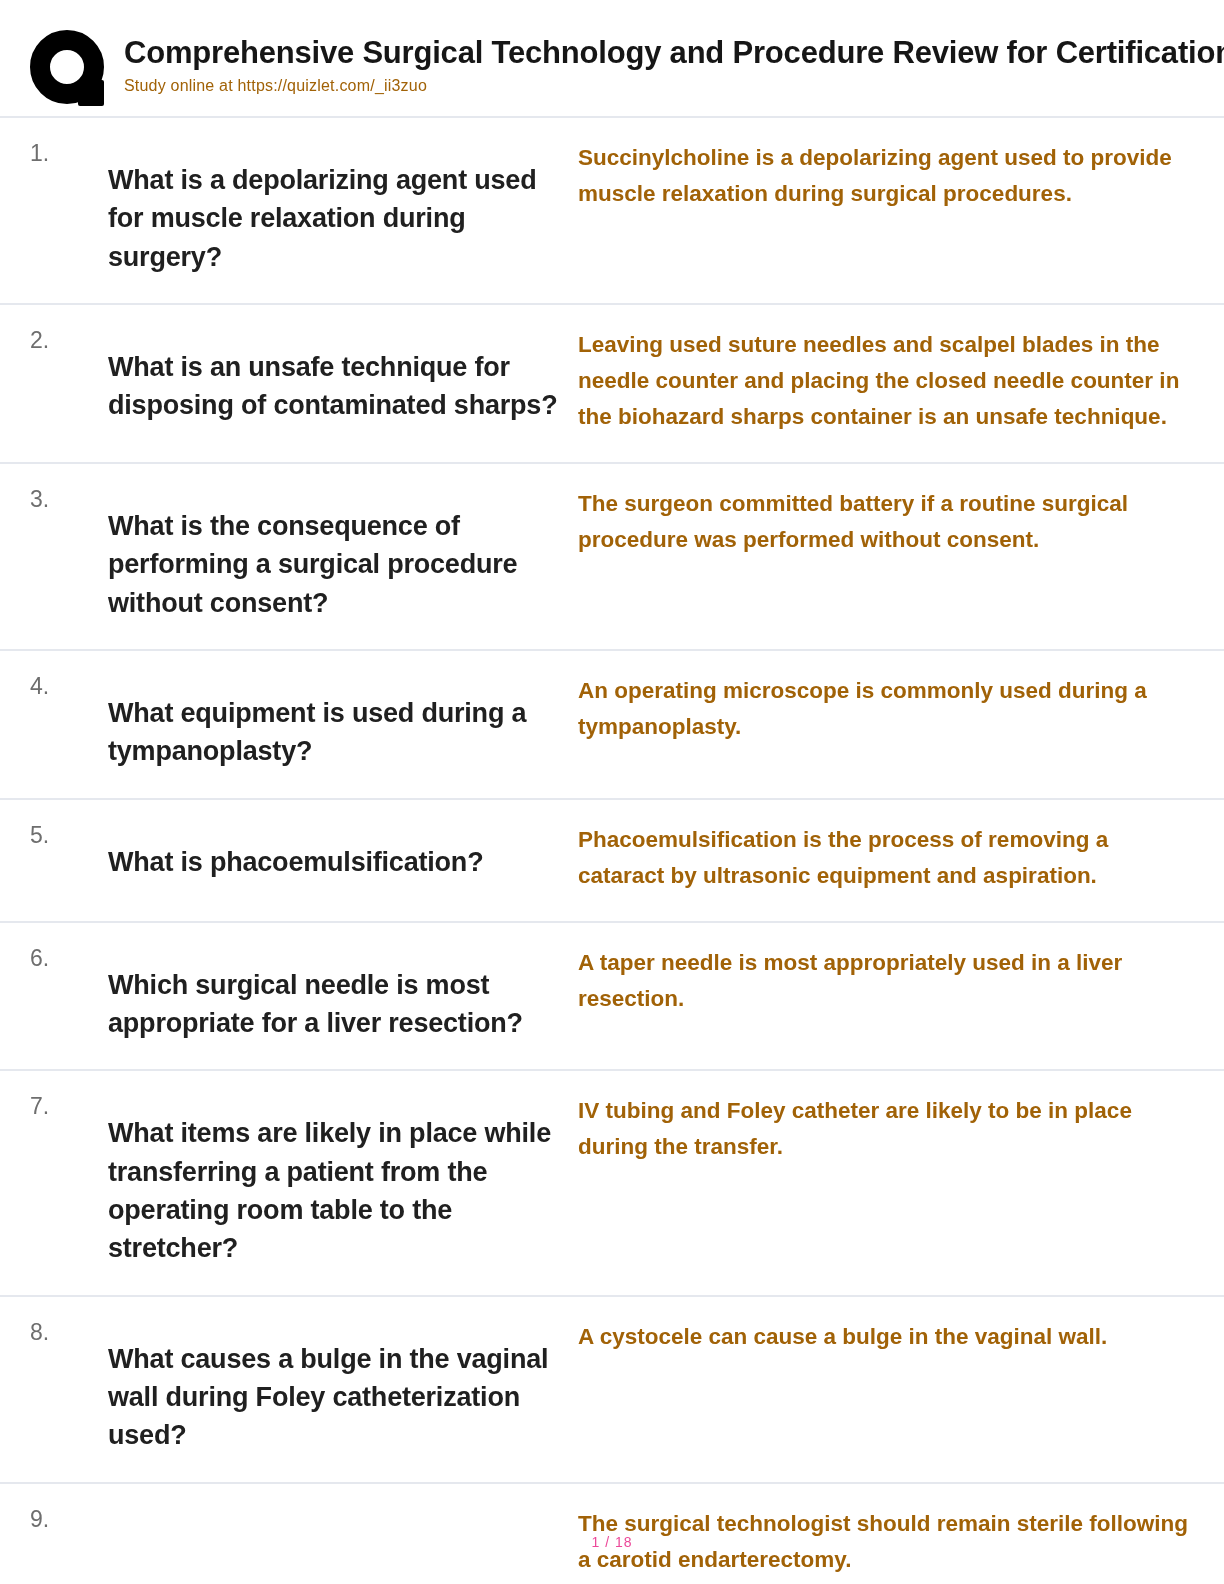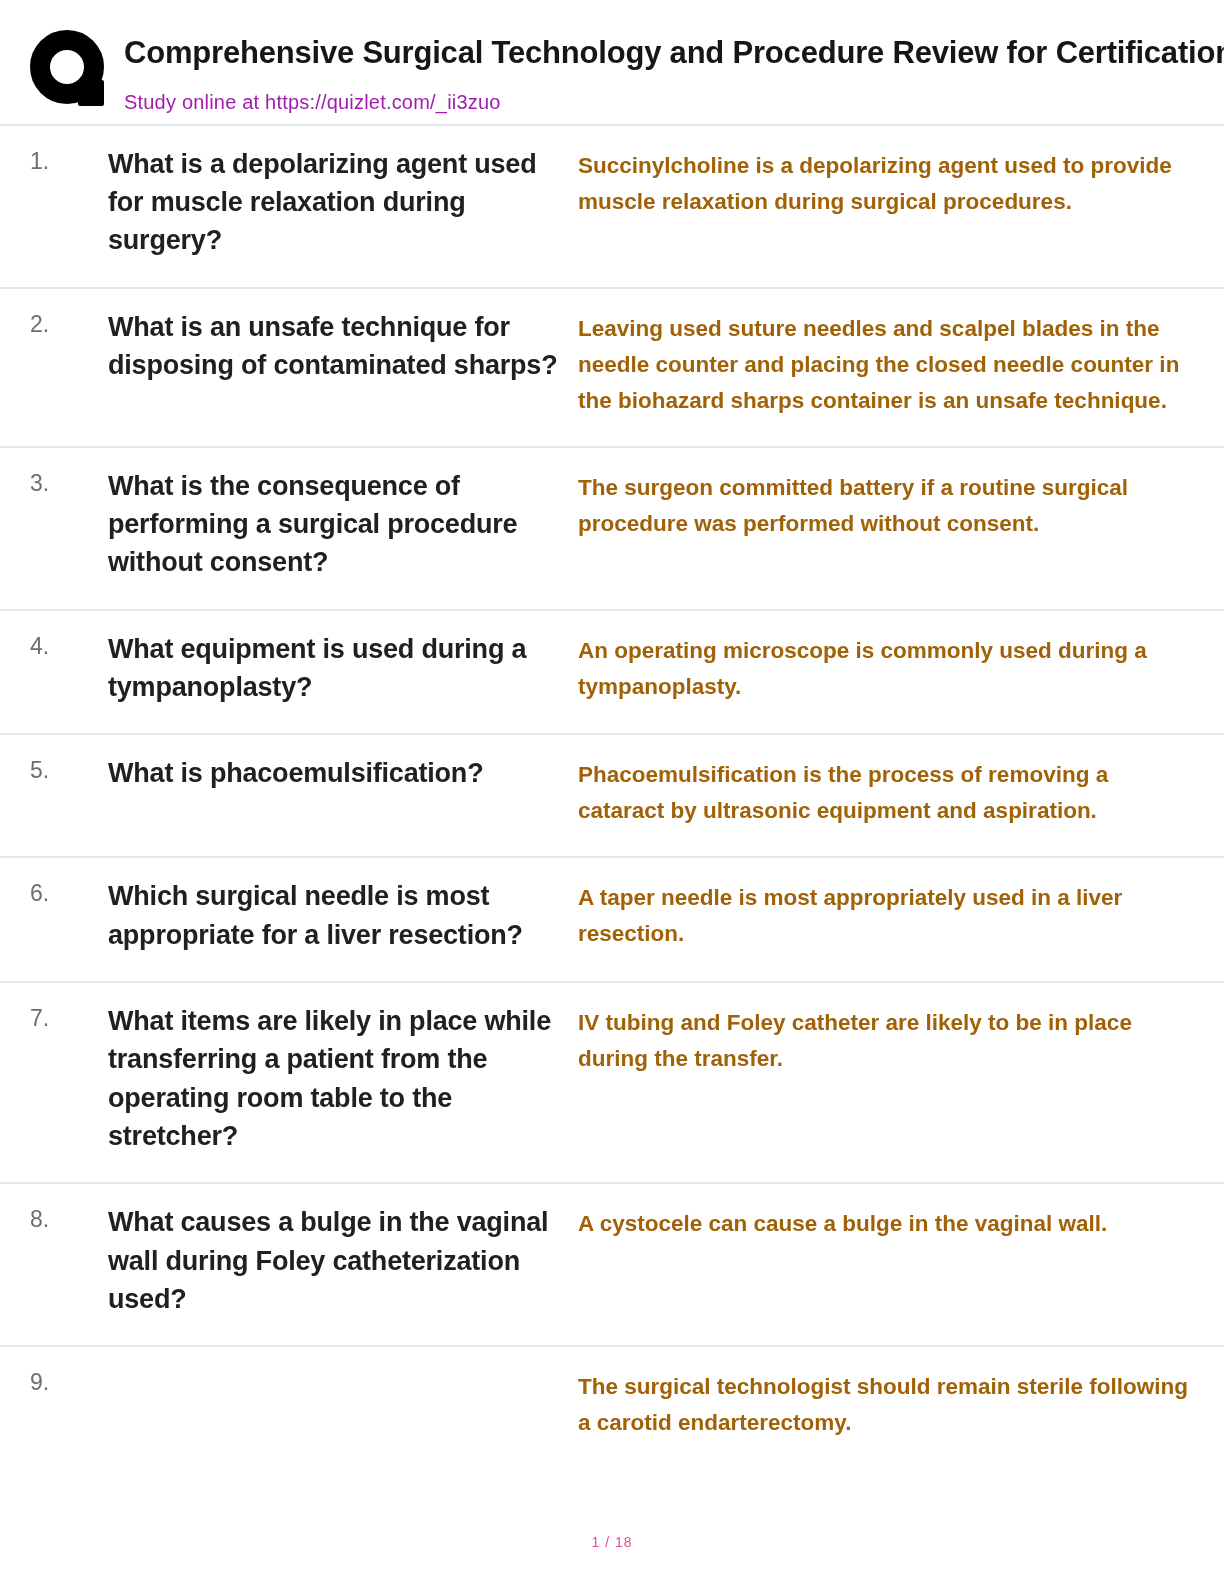--- a/index.html
+++ b/index.html
@@ -58,24 +58,24 @@
   .doc-title {
     font-size: 31px;
     font-weight: 600;
     color: #161616;
     letter-spacing: -0.2px;
     white-space: nowrap;
     overflow: hidden;
     line-height: 1.25;
   }
   .doc-subtitle {
-    margin-top: 18px;
-    font-size: 20px;
+    margin-top: 4px;
+    font-size: 16px;
     font-weight: 400;
-    color: #a21caf;
+    color: #a16207;
     letter-spacing: 0.2px;
   }
   
   .qa-list {
     display: block;
   }
   .qa-row {
     display: flex;
     align-items: flex-start;
     padding: 19px 28px 27px 30px;
@@ -94,20 +94,21 @@
   .qa-question {
     flex: 0 0 470px;
     font-size: 27px;
     font-weight: 600;
     color: #202020;
     line-height: 1.42;
     letter-spacing: -0.2px;
     padding-right: 12px;
     box-sizing: border-box;
     hyphens: auto;
+    margin-top: 24px;
     -webkit-hyphens: auto;
   }
   .qa-answer {
     flex: 1 1 auto;
     font-size: 22.5px;
     font-weight: 700;
     color: #a16207;
     line-height: 1.6;
     padding-top: 3px;
     hyphens: auto;

